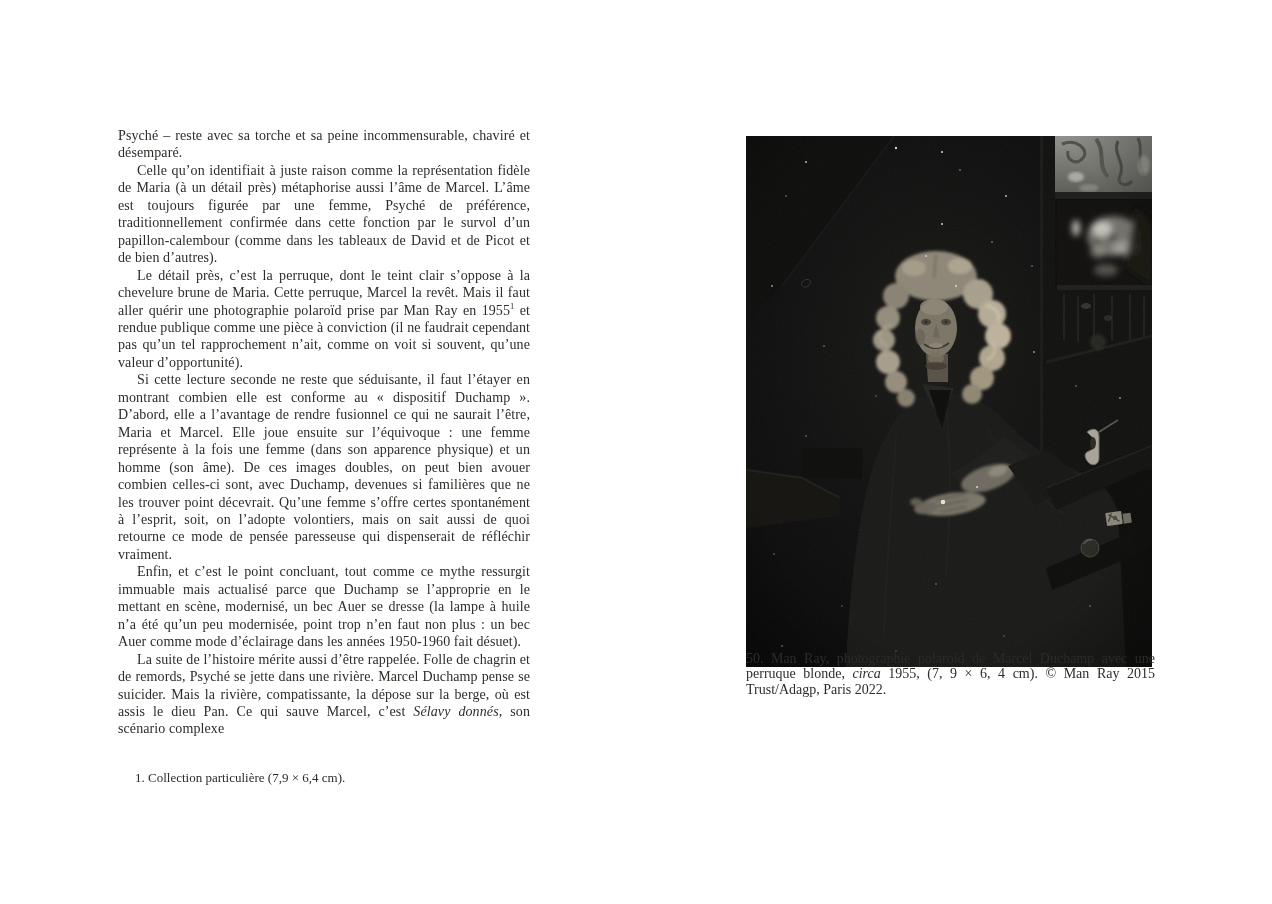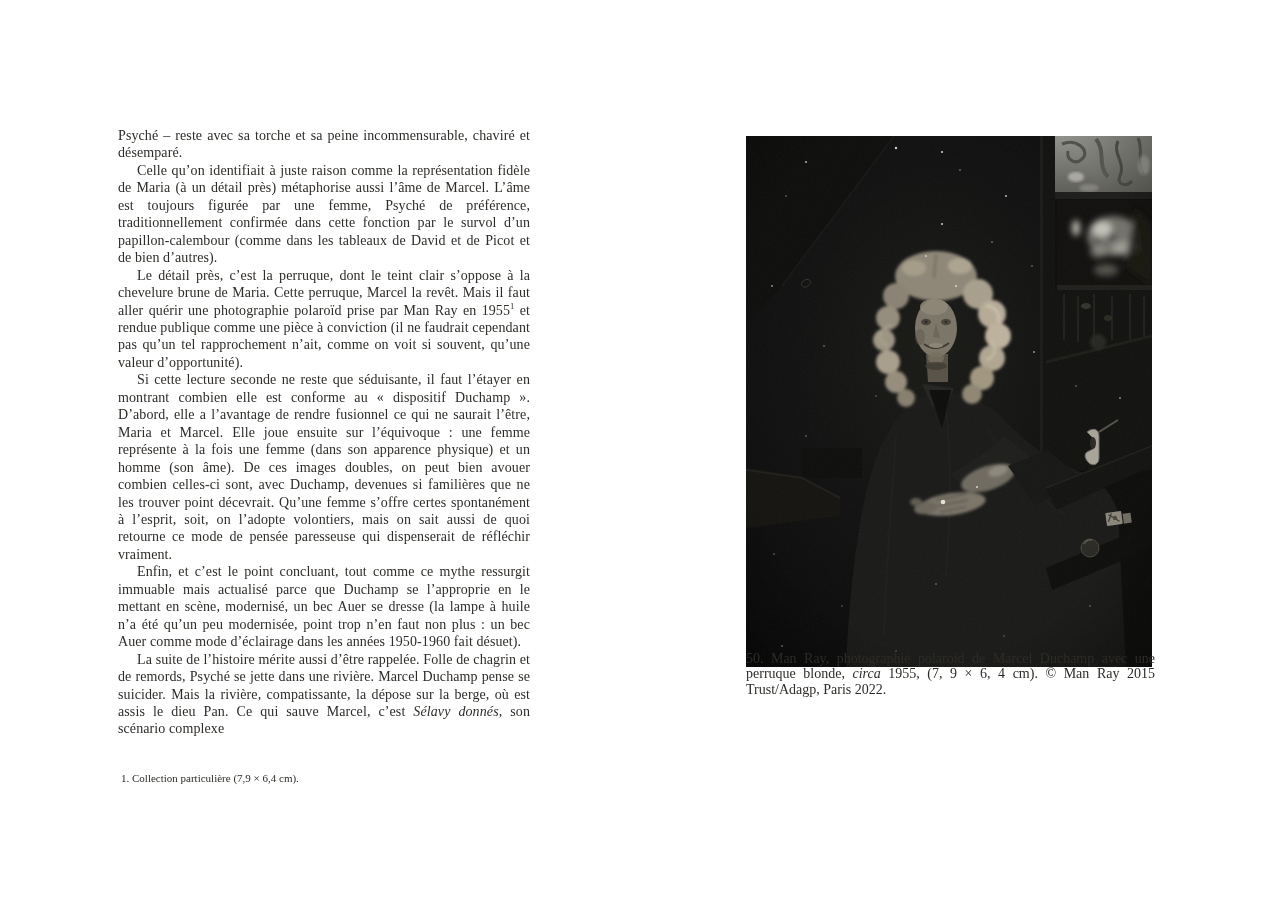--- a/index.html
+++ b/index.html
@@ -26,24 +26,24 @@
   }
   .text-block p { margin: 0; }
   .text-block p.indent { text-indent: 19px; }
   sup.fnref {
     font-size: 8.5px;
     line-height: 0;
     vertical-align: super;
   }
   .footnote {
     position: absolute;
-    left: 104px;
+    left: 118px;
     top: 771px;
     width: 412px;
-    font-size: 11px;
+    font-size: 13px;
     line-height: 14px;
     padding-left: 17px;
   }
   
   .photo-frame {
     position: absolute;
     left: 746px;
     top: 136px;
     width: 406px;
     height: 531px;

